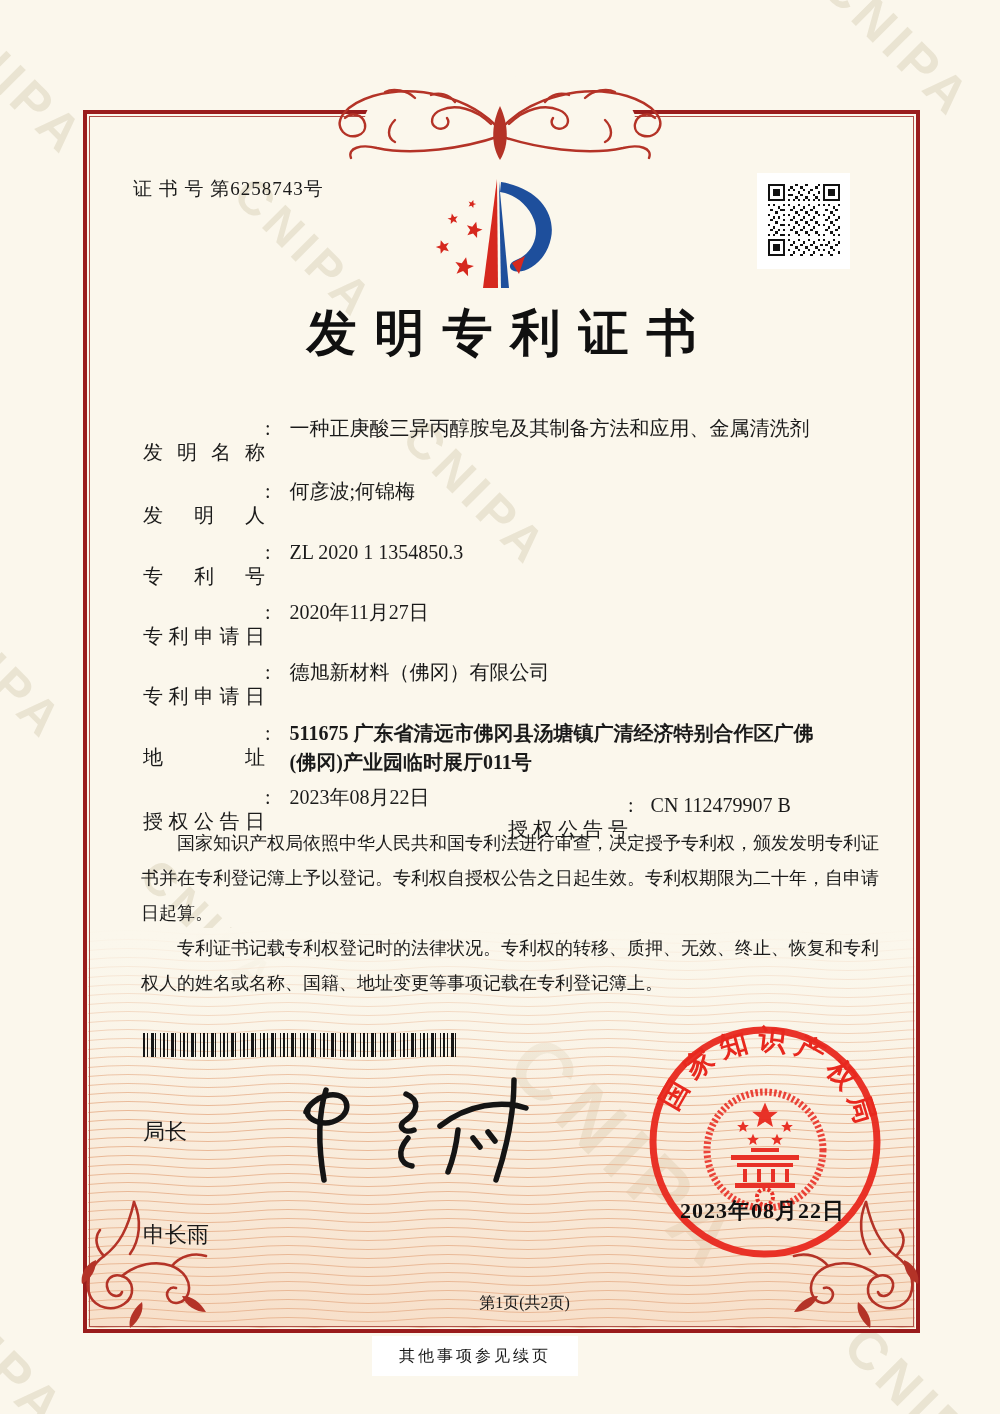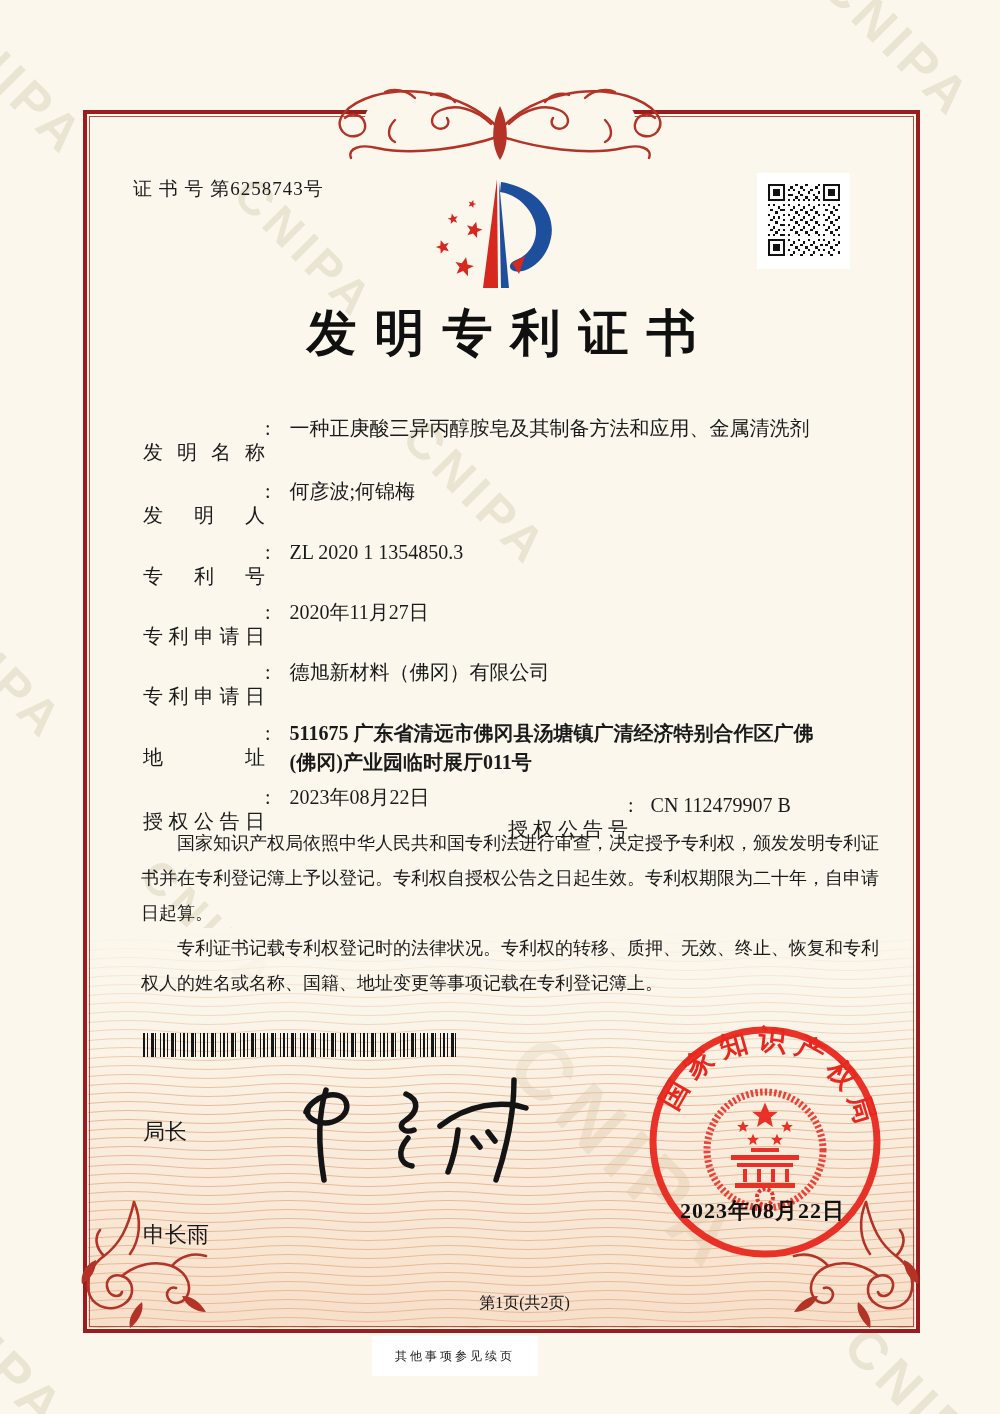--- a/index.html
+++ b/index.html
@@ -45,22 +45,22 @@
              #161616 12px 13px,transparent 13px 17px,#161616 17px 18px,transparent 18px 20px);}
   .director-label{position:absolute;left:143px;top:1117px;font-size:22px;
                   font-family:"Liberation Sans","DejaVu Sans",sans-serif;font-weight:500;}
   .director-name{position:absolute;left:143px;top:1220px;font-size:22px;
                  font-family:"Liberation Sans","DejaVu Sans",sans-serif;font-weight:500;}
   .signature{position:absolute;left:288px;top:1060px;width:250px;height:132px;}
   .seal{position:absolute;left:645px;top:1022px;width:240px;height:240px;}
   .seal-date{position:absolute;left:680px;top:1196px;width:170px;font-size:22px;font-weight:600;
              color:#111;letter-spacing:1px;}
   .page-info{position:absolute;left:83px;top:1293px;width:883px;text-align:center;font-size:16px;}
-  .cont-note{position:absolute;left:372px;top:1336px;width:166px;height:40px;background:#ffffff;
-             text-align:center;line-height:40px;font-size:12px;letter-spacing:3px;}
+  .cont-note{position:absolute;left:372px;top:1336px;width:206px;height:40px;background:#ffffff;
+             text-align:center;line-height:40px;font-size:16px;letter-spacing:3px;}
 </style>
 </head>
 <body>
 
 <div class="page">
 
   <span class="wm" style="left:-35px;top:-8px;font-size:52px;">CNIPA</span>
   <span class="wm" style="left:262px;top:166px;font-size:48px;">CNIPA</span>
   <span class="wm" style="left:852px;top:-46px;font-size:52px;">CNIPA</span>
   <span class="wm" style="left:432px;top:408px;font-size:50px;">CNIPA</span>

